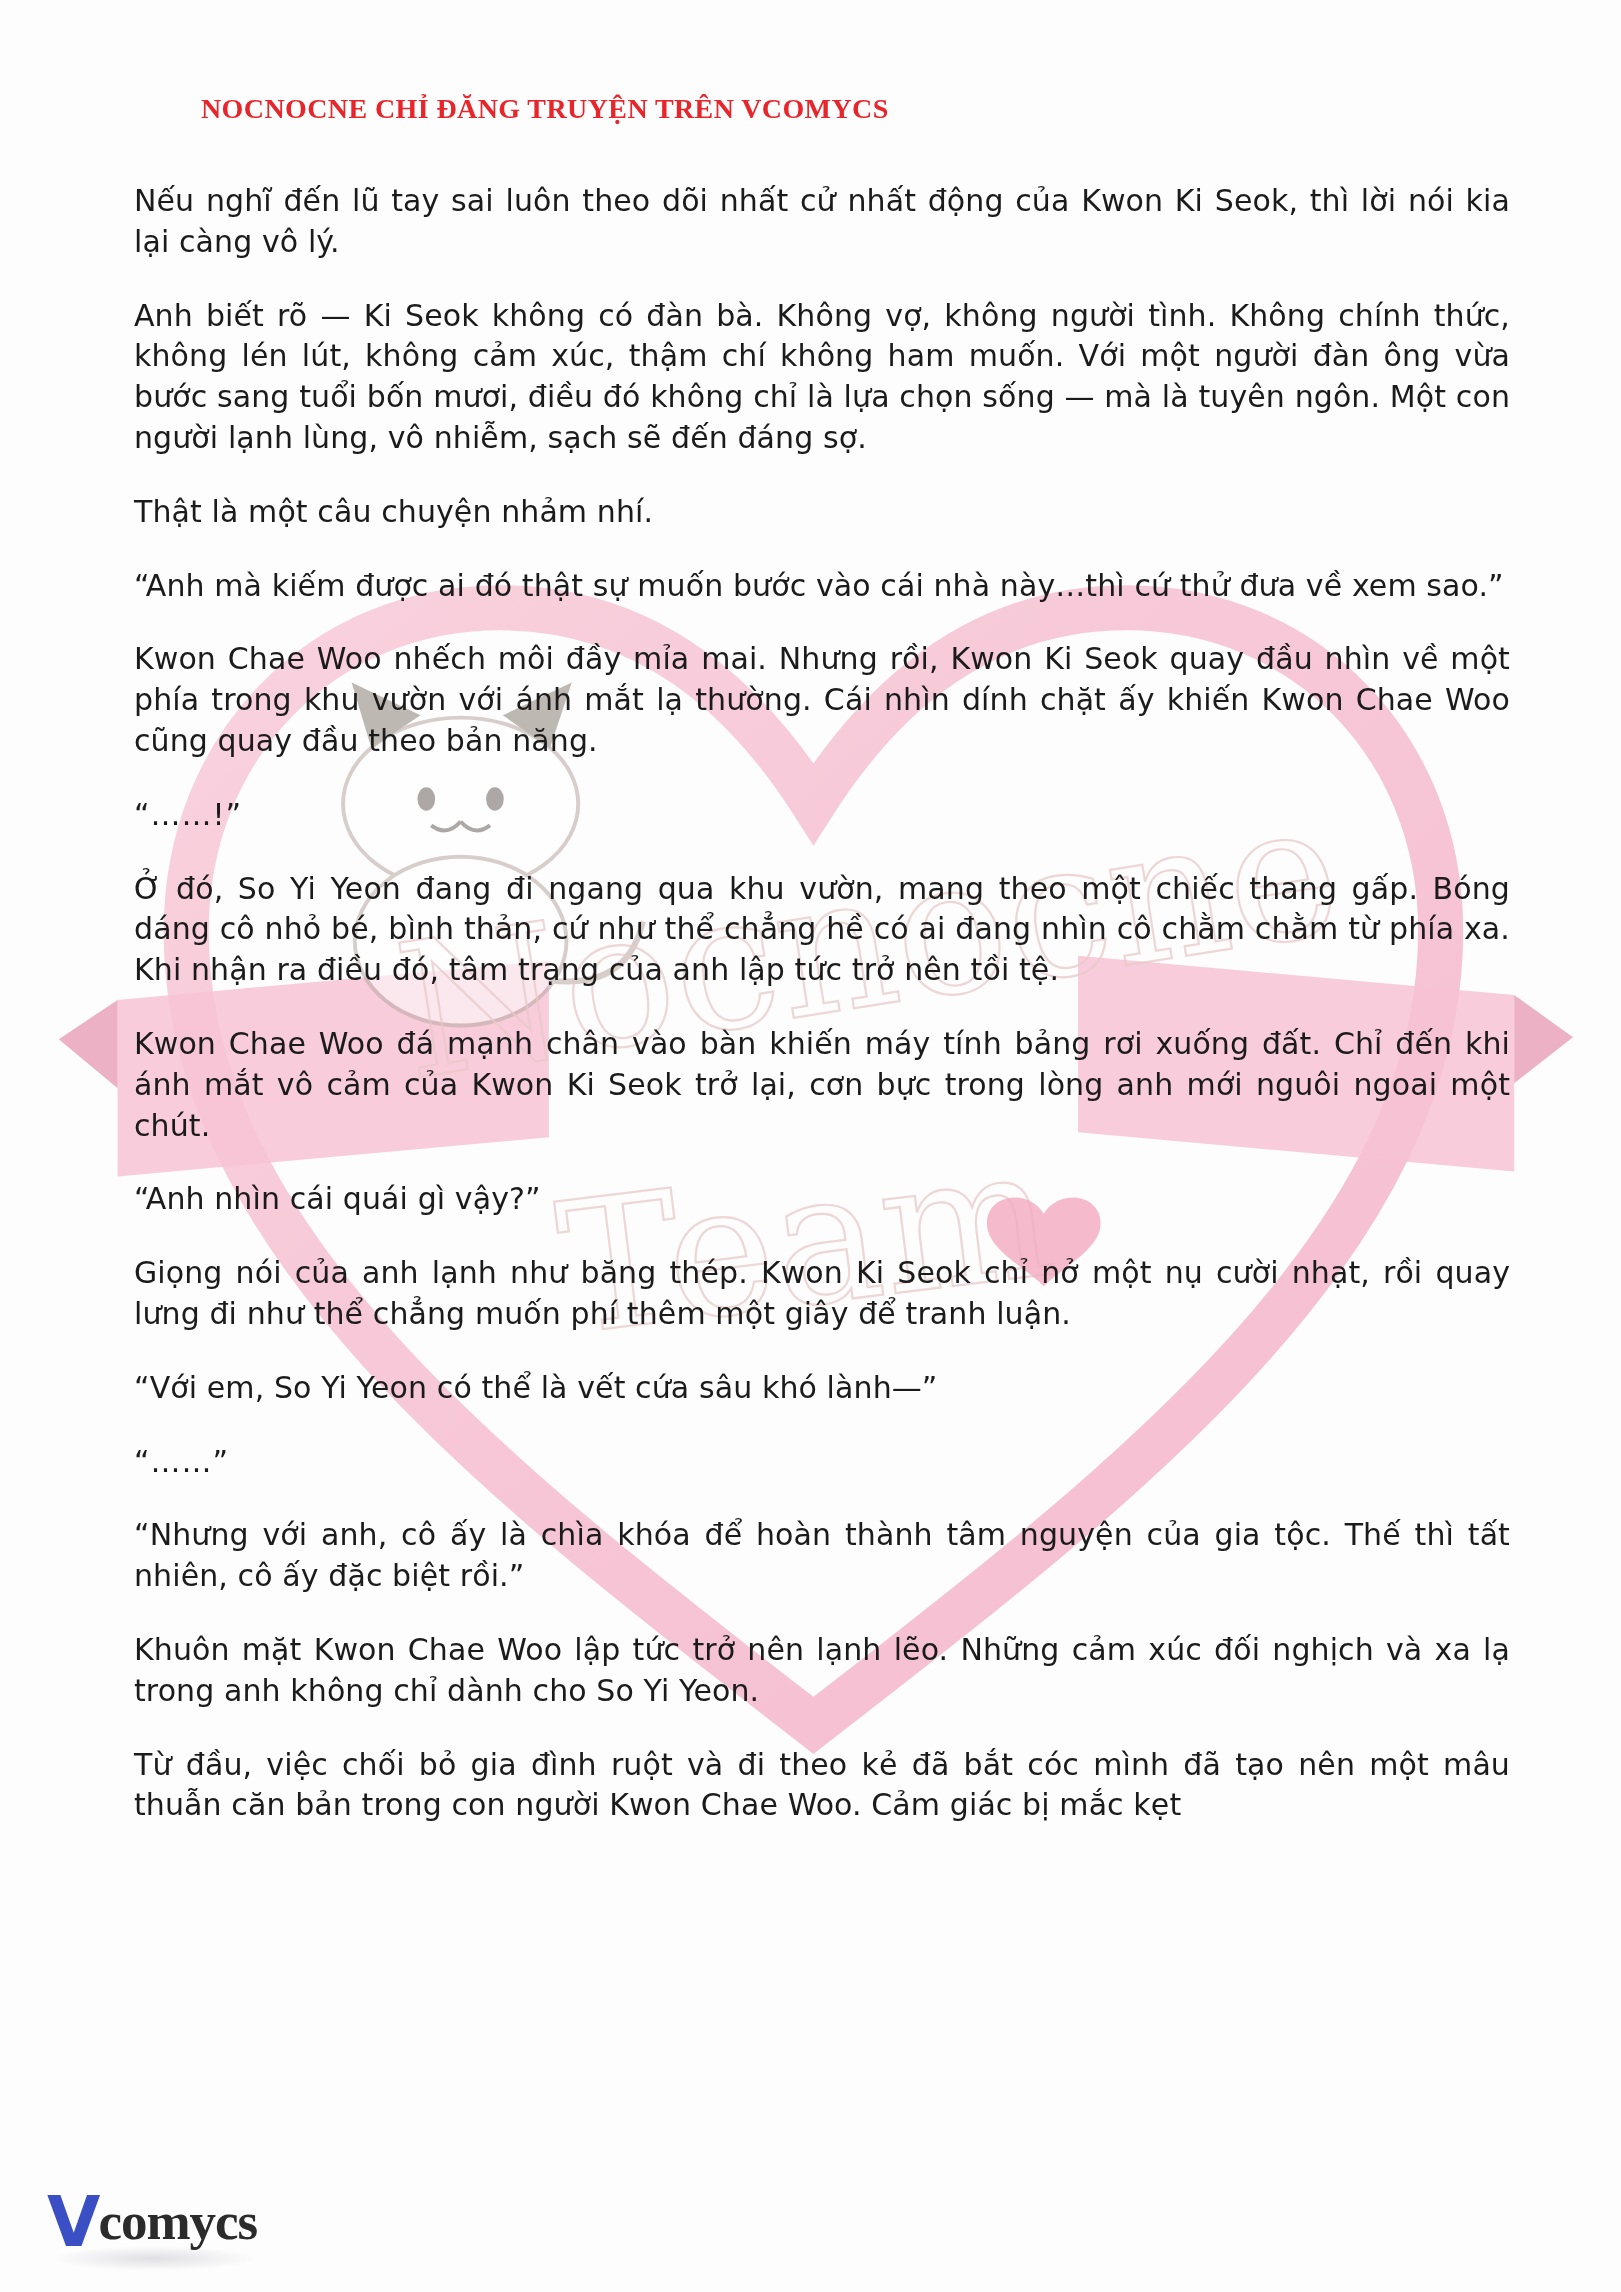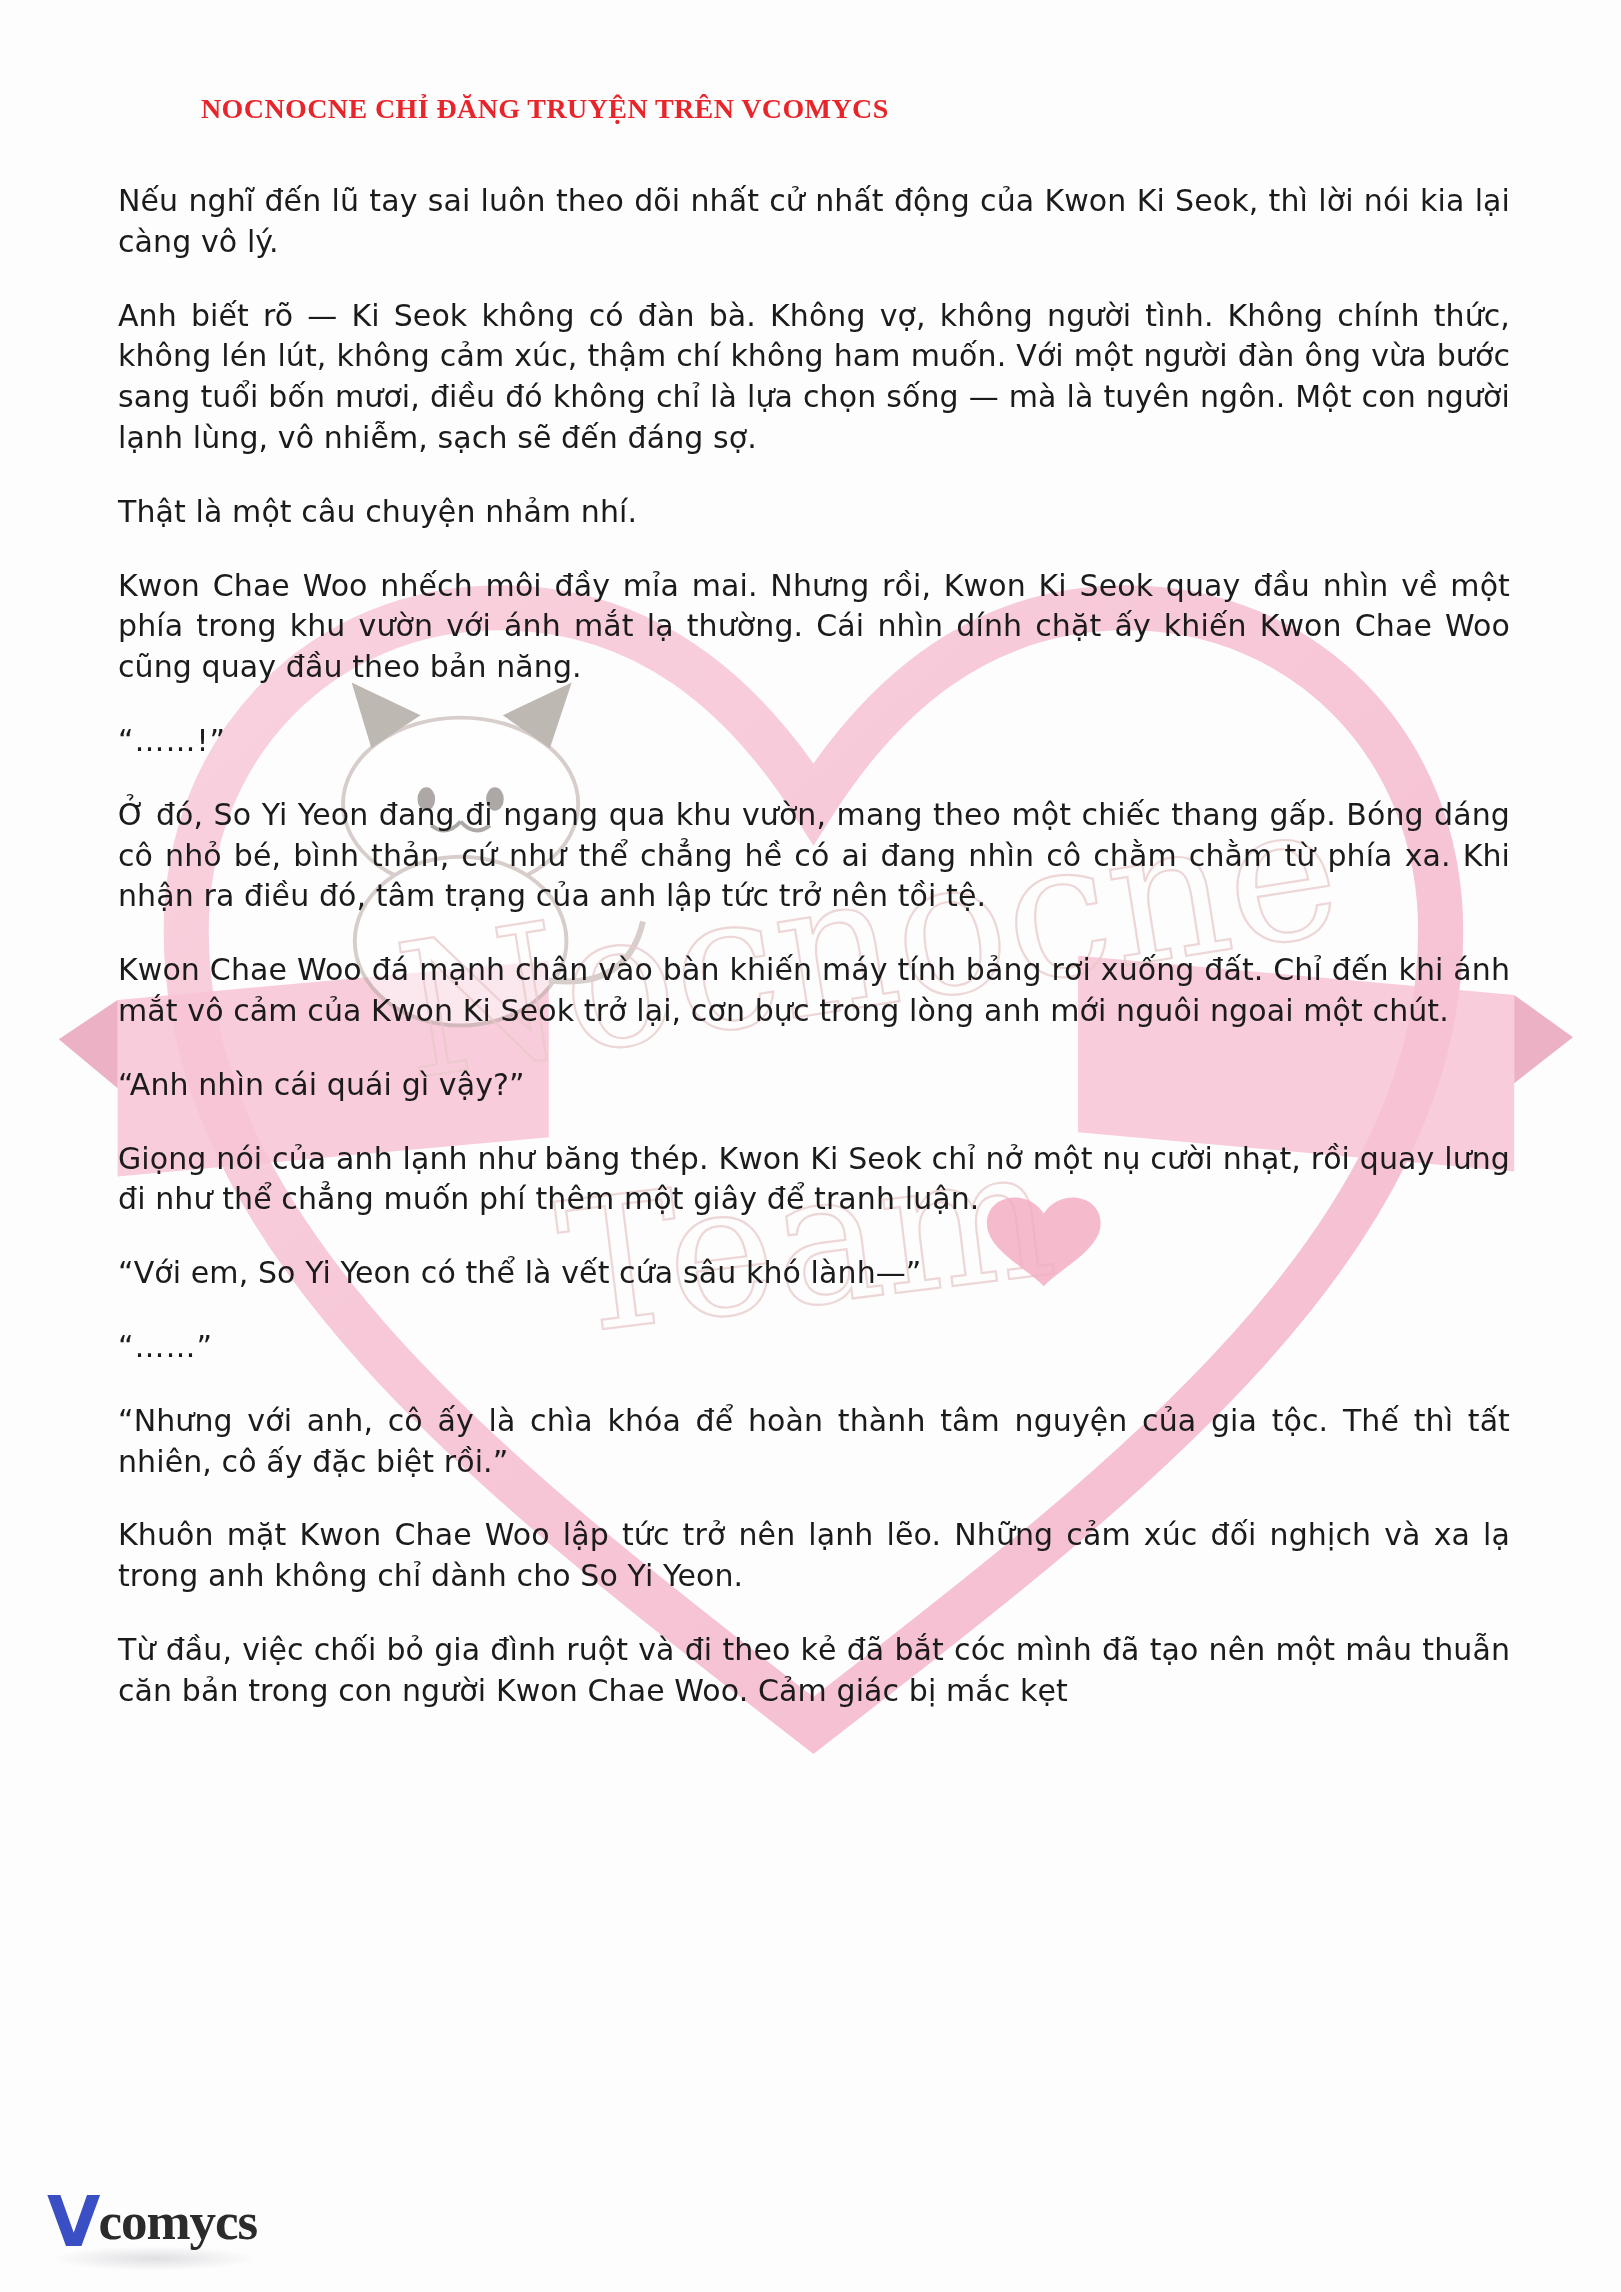--- a/index.html
+++ b/index.html
@@ -50,21 +50,21 @@
 
   
   .content {
     position: absolute;
     left: 118px;
     top: 181px;
     width: 1392px;
     z-index: 2;
   }
   .para {
-    margin: 0 0 33px 0;
+    margin: 0 0 33px 16px;
     font-size: 30px;
     line-height: 1.36;
     color: #1b1b1b;
     text-align: justify;
     text-justify: inter-word;
     font-family: "DejaVu Sans", sans-serif;
     font-weight: 500;
     letter-spacing: 0.1px;
   }
   .para.dots { letter-spacing: 1px; }
@@ -147,20 +147,21 @@
     <text class="wm-text" x="580" y="1360" font-size="185" transform="rotate(-7 580 1360)">Team</text>
     <path d="M1065 1238 c -16 -26 -58 -20 -58 10 c 0 26 38 44 58 64 c 20 -20 58 -38 58 -64 c 0 -30 -42 -36 -58 -10 Z" fill="#f2aac1" opacity=".8"></path>
   </svg>
 
   <div class="doc-header">NOCNOCNE CHỈ ĐĂNG TRUYỆN TRÊN VCOMYCS</div>
 
   <div class="content">
     <p class="para">Nếu nghĩ đến lũ tay sai luôn theo dõi nhất cử nhất động của Kwon Ki Seok, thì lời nói kia lại càng vô lý.</p>
     <p class="para">Anh biết rõ — Ki Seok không có đàn bà. Không vợ, không người tình. Không chính thức, không lén lút, không cảm xúc, thậm chí không ham muốn. Với một người đàn ông vừa bước sang tuổi bốn mươi, điều đó không chỉ là lựa chọn sống — mà là tuyên ngôn. Một con người lạnh lùng, vô nhiễm, sạch sẽ đến đáng sợ.</p>
     <p class="para">Thật là một câu chuyện nhảm nhí.</p>
+    <p class="para">“Anh mà kiếm được ai đó thật sự muốn bước vào cái nhà này…thì cứ thử đưa về xem sao.”</p>
     <p class="para">Kwon Chae Woo nhếch môi đầy mỉa mai. Nhưng rồi, Kwon Ki Seok quay đầu nhìn về một phía trong khu vườn với ánh mắt lạ thường. Cái nhìn dính chặt ấy khiến Kwon Chae Woo cũng quay đầu theo bản năng.</p>
     <p class="para dots">“……!”</p>
     <p class="para">Ở đó, So Yi Yeon đang đi ngang qua khu vườn, mang theo một chiếc thang gấp. Bóng dáng cô nhỏ bé, bình thản, cứ như thể chẳng hề có ai đang nhìn cô chằm chằm từ phía xa. Khi nhận ra điều đó, tâm trạng của anh lập tức trở nên tồi tệ.</p>
     <p class="para">Kwon Chae Woo đá mạnh chân vào bàn khiến máy tính bảng rơi xuống đất. Chỉ đến khi ánh mắt vô cảm của Kwon Ki Seok trở lại, cơn bực trong lòng anh mới nguôi ngoai một chút.</p>
     <p class="para">“Anh nhìn cái quái gì vậy?”</p>
     <p class="para">Giọng nói của anh lạnh như băng thép. Kwon Ki Seok chỉ nở một nụ cười nhạt, rồi quay lưng đi như thể chẳng muốn phí thêm một giây để tranh luận.</p>
     <p class="para">“Với em, So Yi Yeon có thể là vết cứa sâu khó lành—”</p>
     <p class="para dots">“……”</p>
     <p class="para">“Nhưng với anh, cô ấy là chìa khóa để hoàn thành tâm nguyện của gia tộc. Thế thì tất nhiên, cô ấy đặc biệt rồi.”</p>
     <p class="para">Khuôn mặt Kwon Chae Woo lập tức trở nên lạnh lẽo. Những cảm xúc đối nghịch và xa lạ trong anh không chỉ dành cho So Yi Yeon.</p>

